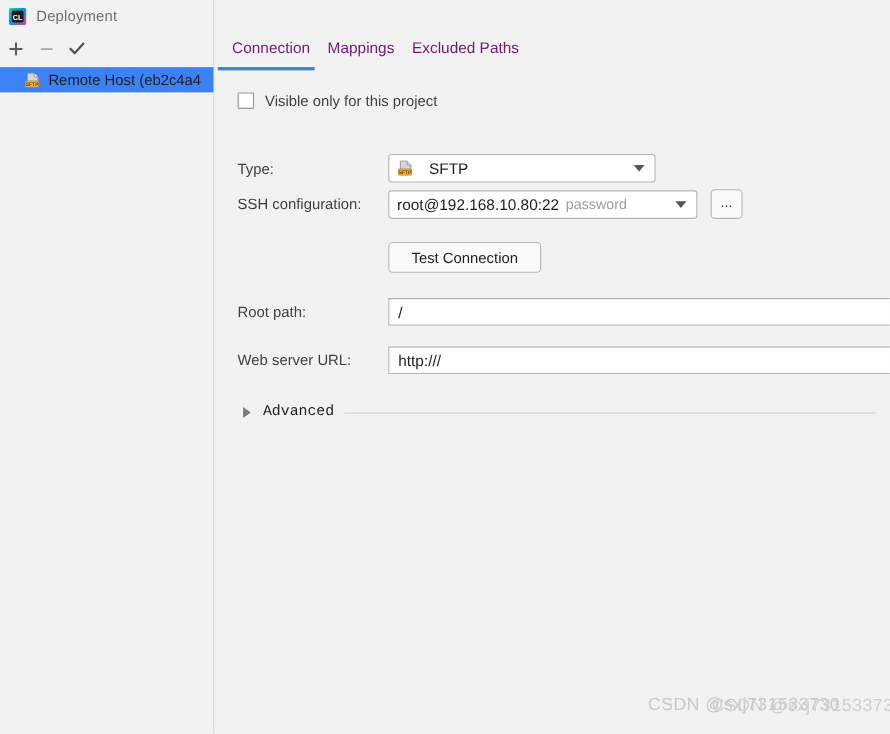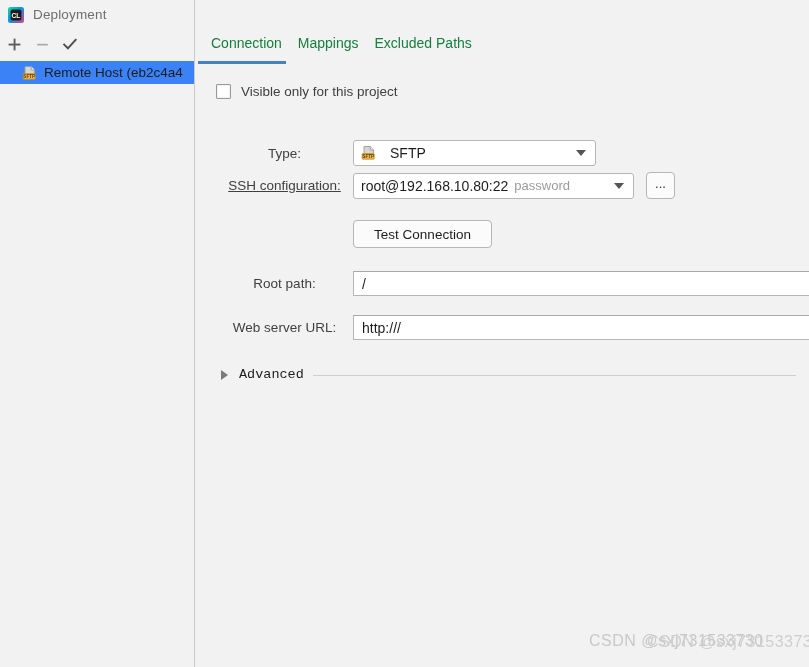--- a/index.html
+++ b/index.html
@@ -15,21 +15,20 @@
     font-size: 13.5px;
     color: #1d1d1d;
     -webkit-font-smoothing: antialiased;
   }
 
   #root {
     position: relative;
     width: 809px;
     height: 667px;
     background: #f2f2f2;
-    text-align: center;
   }
 
   
   #left-panel {
     position: absolute;
     left: 0; top: 0;
     width: 195px;
     height: 667px;
     background: #f2f2f2;
     border-right: 1px solid #c9c9c9;
@@ -117,21 +116,21 @@
   #tab-bar {
     position: absolute;
     left: 0; top: 33px;
     height: 29px;
     display: flex;
     align-items: flex-start;
     padding-left: 8px;
   }
   .tab {
     font-size: 14px;
-    color: #15803d;
+    color: #701a75;
     padding: 2px 8px 6px 8px;
     position: relative;
     cursor: default;
     white-space: nowrap;
   }
   #tab-underline {
     position: absolute;
     left: 3px;
     top: 61px;
     width: 88px;
@@ -193,21 +192,21 @@
     width: 0; height: 0;
     border-left: 5.5px solid transparent;
     border-right: 5.5px solid transparent;
     border-top: 6px solid #555;
   }
   #type-combo { width: 243px; }
   #type-combo .combo-text { margin-left: 7px; font-size: 14px; }
 
   
   #ssh-row { left: 21px; top: 110px; }
-  #ssh-label { width: 137px; text-decoration: underline; }
+  #ssh-label { width: 137px; }
   #ssh-combo { width: 281px; }
   #ssh-combo .combo-text { font-size: 14px; }
   .placeholder-sub {
     color: #9b9b9b;
     margin-left: 6px;
     font-size: 13px;
   }
   #ssh-ellipsis-btn {
     width: 29px; height: 27px;
     margin-left: 12px;

